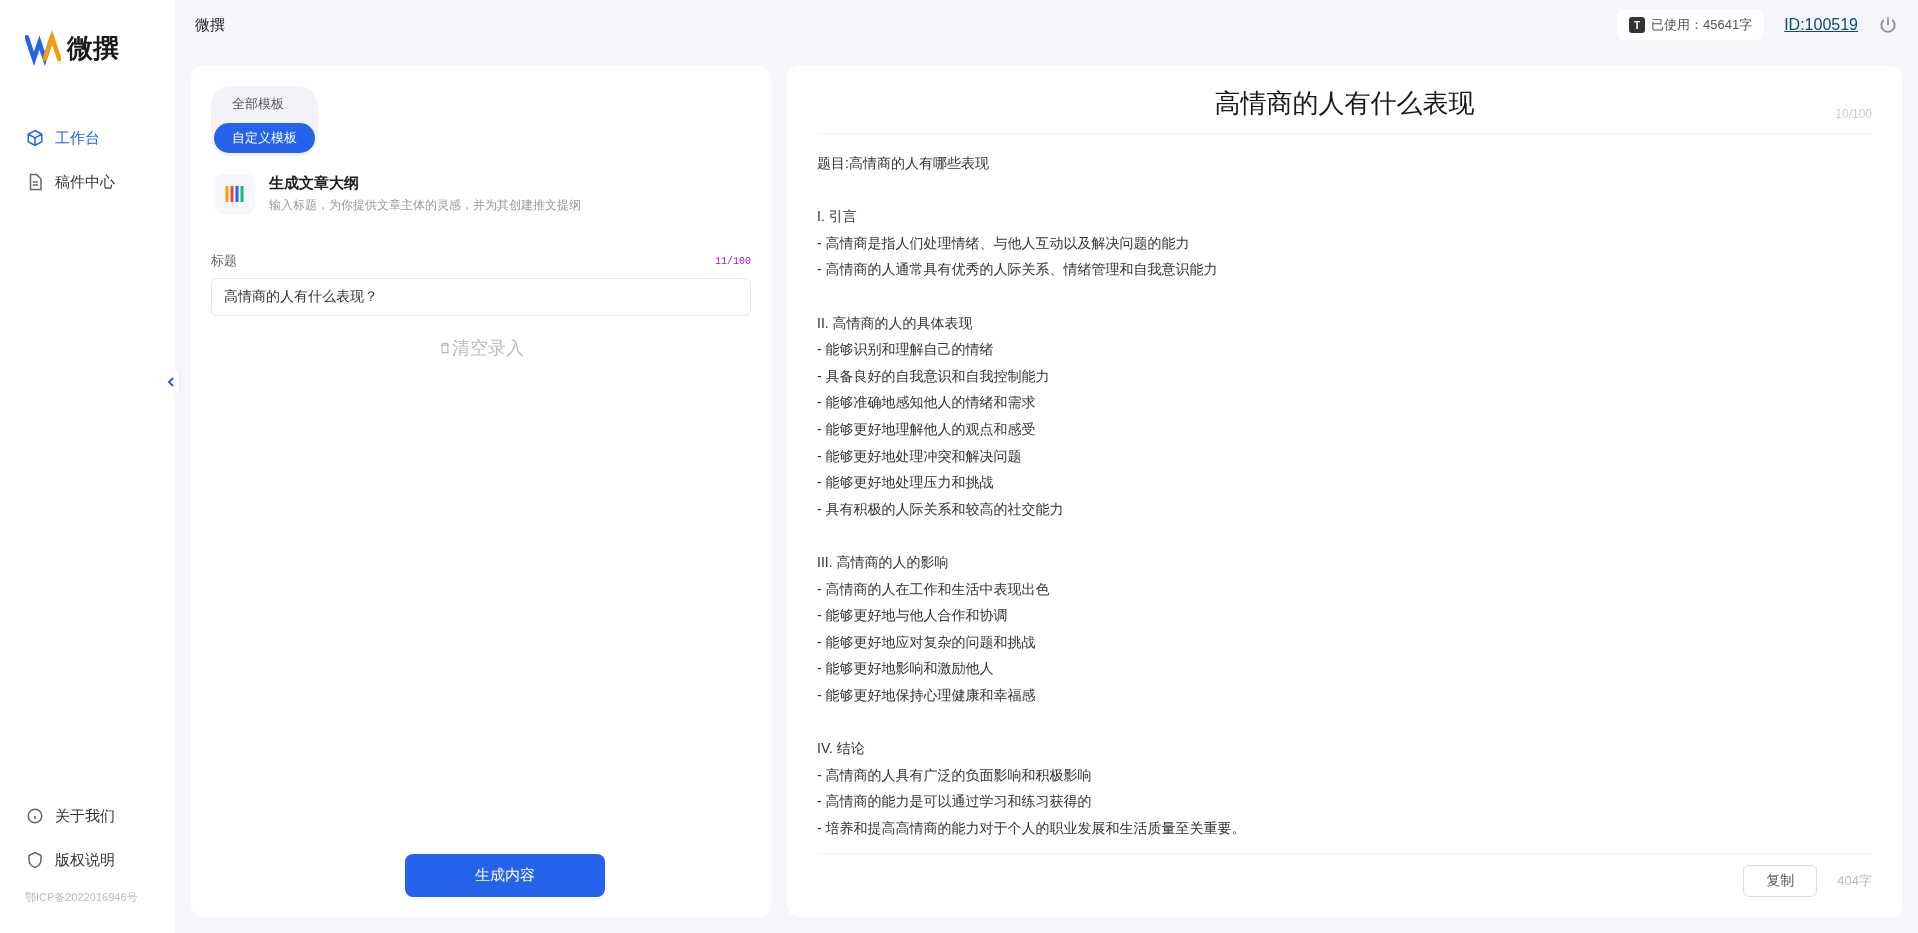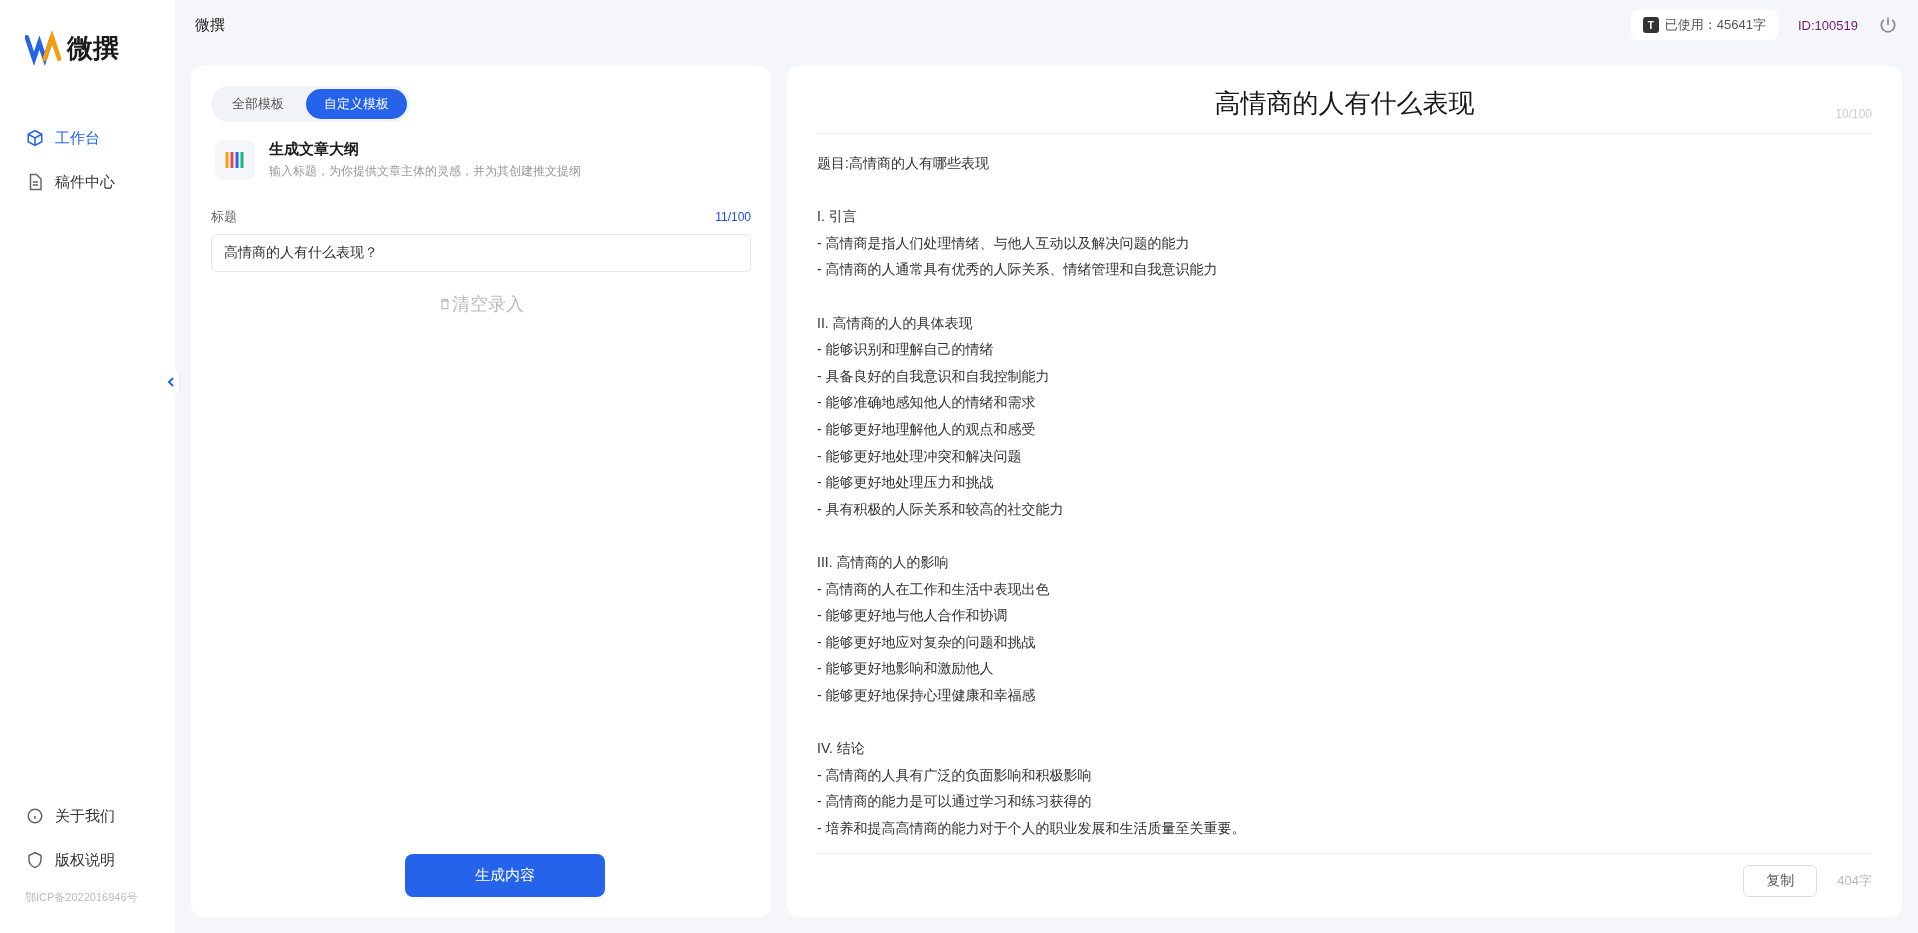--- a/index.html
+++ b/index.html
@@ -127,22 +127,23 @@
       background: #333;
       border-radius: 3px;
       color: #fff;
       display: flex;
       align-items: center;
       justify-content: center;
       font-size: 10px;
       font-weight: bold;
     }
     .user-id {
-      font-size: 13px;
-      color: #701a75;
+      font-size: 16px;
+      color: #0c4a6e;
+      text-decoration: underline;
     }
     .power-icon {
       width: 20px;
       height: 20px;
       color: #888;
       cursor: pointer;
     }
     .content-area {
       flex: 1;
       display: flex;
@@ -166,20 +167,21 @@
       flex-direction: column;
       padding: 20px 30px;
     }
     .tabs {
       display: flex;
       gap: 4px;
       background: #f2f3f7;
       border-radius: 20px;
       padding: 3px;
       width: fit-content;
+      flex-direction: column;
     }
     .tab {
       padding: 6px 18px;
       border-radius: 18px;
       font-size: 13px;
       cursor: pointer;
       color: #555;
     }
     .tab.active {
       background: #2563eb;
@@ -205,35 +207,36 @@
       font-size: 15px;
       font-weight: 600;
       color: #1a1a1a;
       margin-bottom: 4px;
     }
     .template-info .desc {
       font-size: 12px;
       color: #999;
     }
     .form-section {
-      margin-top: 10px;
+      margin-top: 20px;
     }
     .form-label-row {
       display: flex;
       justify-content: space-between;
       align-items: center;
       margin-bottom: 8px;
     }
     .form-label {
       font-size: 13px;
       color: #666;
     }
     .form-counter {
-      font-size: 12px;
-      color: #1d4ed8;
+      font-size: 10px;
+      color: #a21caf;
+      font-family: Liberation Mono, monospace;
     }
     .text-input {
       width: 100%;
       border: 1px solid #e5e7eb;
       border-radius: 6px;
       padding: 10px 12px;
       font-size: 14px;
       color: #333;
       outline: none;
     }

